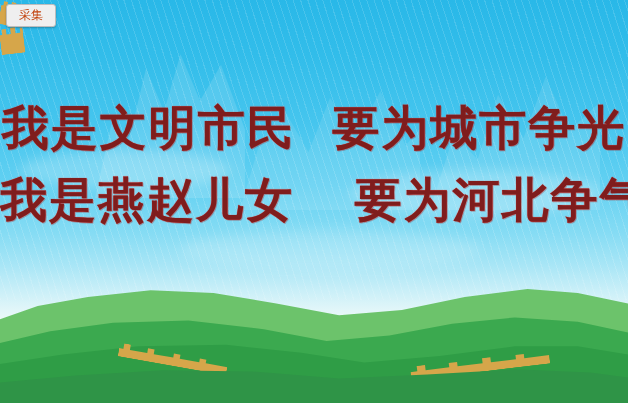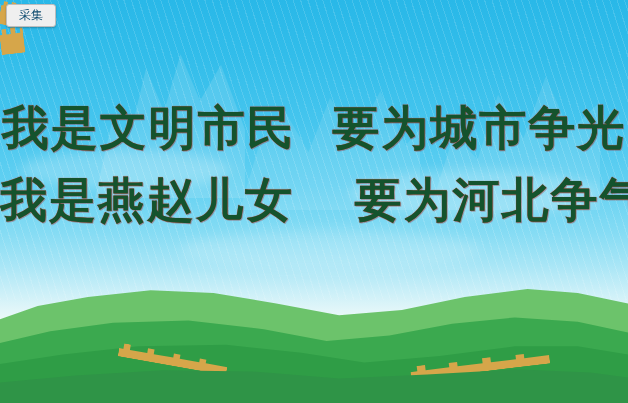--- a/index.html
+++ b/index.html
@@ -130,21 +130,21 @@
     transform: rotate(-7deg);
     clip-path: polygon(0 28%, 12% 28%, 12% 8%, 30% 8%, 30% 28%, 48% 28%, 48% 6%, 68% 6%, 68% 28%, 88% 28%, 88% 10%, 100% 10%, 100% 100%, 0 100%);
   }
 
   
   .slogan {
     position: absolute;
     left: 0;
     width: 628px;
     text-align: center;
-    color: #14532d;
+    color: #7f1d1d;
     font-weight: bold;
     font-family: "DejaVu Sans", "Liberation Sans", sans-serif;
     letter-spacing: 2px;
     white-space: pre;
     text-shadow:
        0 0 1px #ef2a21,
        1px 1px 0 rgba(140,0,0,0.25);
   }
   .slogan-1 { top: 100px; font-size: 47px; line-height: 56px; }
   .slogan-2 { top: 176px; font-size: 47px; line-height: 56px; font-family: Liberation Mono, monospace; }
@@ -152,21 +152,21 @@
   
   .capture-badge {
     position: absolute;
     left: 6px;
     top: 4px;
     min-width: 34px;
     padding: 3px 7px 4px 7px;
     background: #efefef;
     border: 1px solid #bdbdbd;
     border-radius: 3px;
-    color: #0c4a6e;
+    color: #c2410c;
     font-size: 12px;
     line-height: 14px;
     font-family: "DejaVu Sans", "Liberation Sans", sans-serif;
     text-align: center;
     box-shadow: 0 1px 2px rgba(0,0,0,0.25);
     cursor: pointer;
   }
 </style>
 </head>
 <body>

